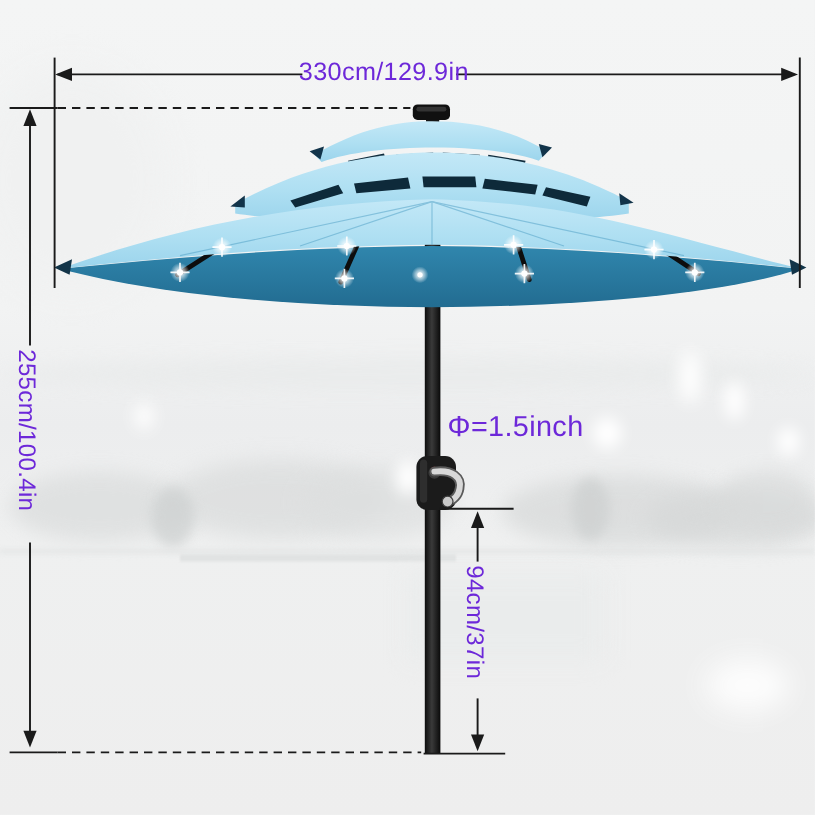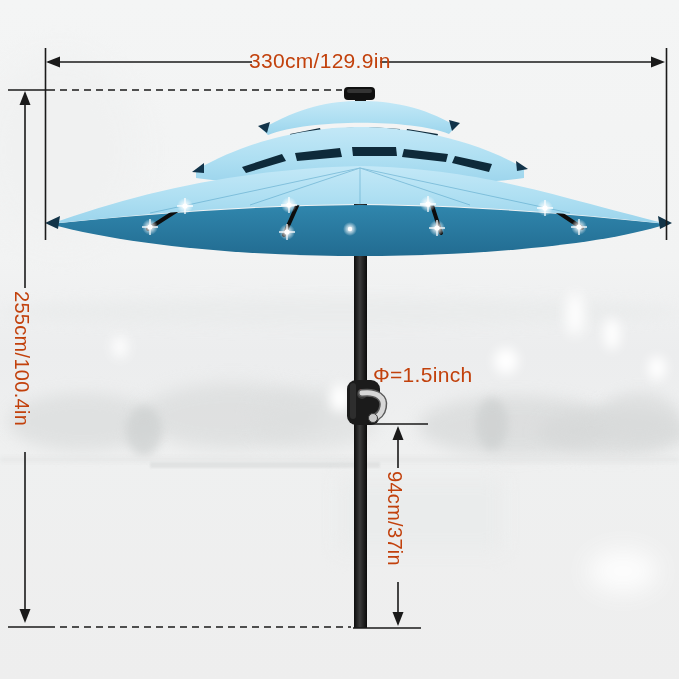--- a/index.html
+++ b/index.html
@@ -33,26 +33,26 @@
   .g5{left:648px;top:356px;width:18px;height:24px;filter:blur(6px);}
   .g6{left:112px;top:336px;width:16px;height:22px;filter:blur(6px);opacity:.9;}
   .g7{left:588px;top:550px;width:70px;height:42px;filter:blur(12px);opacity:.9;}
   .pool-edge{position:absolute;left:0;top:458px;width:679px;height:3px;background:#e2e4e4;filter:blur(2px);}
   .pool-hatch{position:absolute;left:150px;top:462px;width:230px;height:6px;background:#dfe1e1;filter:blur(1px);opacity:.85;}
   .pool-reflect{position:absolute;left:338px;top:478px;width:165px;height:72px;background:#eaecec;filter:blur(10px);}
   
   svg.art{position:absolute;left:0;top:0;}
   
   .dim-label{
-    position:absolute;color:#c2410c;font-size:20px;letter-spacing:.3px;
+    position:absolute;color:#6d28d9;font-size:20px;letter-spacing:.3px;
     white-space:nowrap;line-height:1;
   }
   .lbl-width{left:249px;top:50px;width:134px;text-align:center;font-size:21px;}
   .lbl-height{left:12px;top:291px;writing-mode:vertical-rl;text-orientation:mixed;}
-  .lbl-pole{left:373px;top:344px;font-size:21px;margin-top:20px;}
+  .lbl-pole{left:373px;top:344px;font-size:24px;}
   .lbl-crank{left:385px;top:471px;writing-mode:vertical-rl;text-orientation:mixed;}
 </style>
 </head>
 <body>
 
 <div class="stage">
 
   <div class="bg-base"></div>
   <div class="blob b-cloud"></div>
   <div class="blob b-shore"></div>

